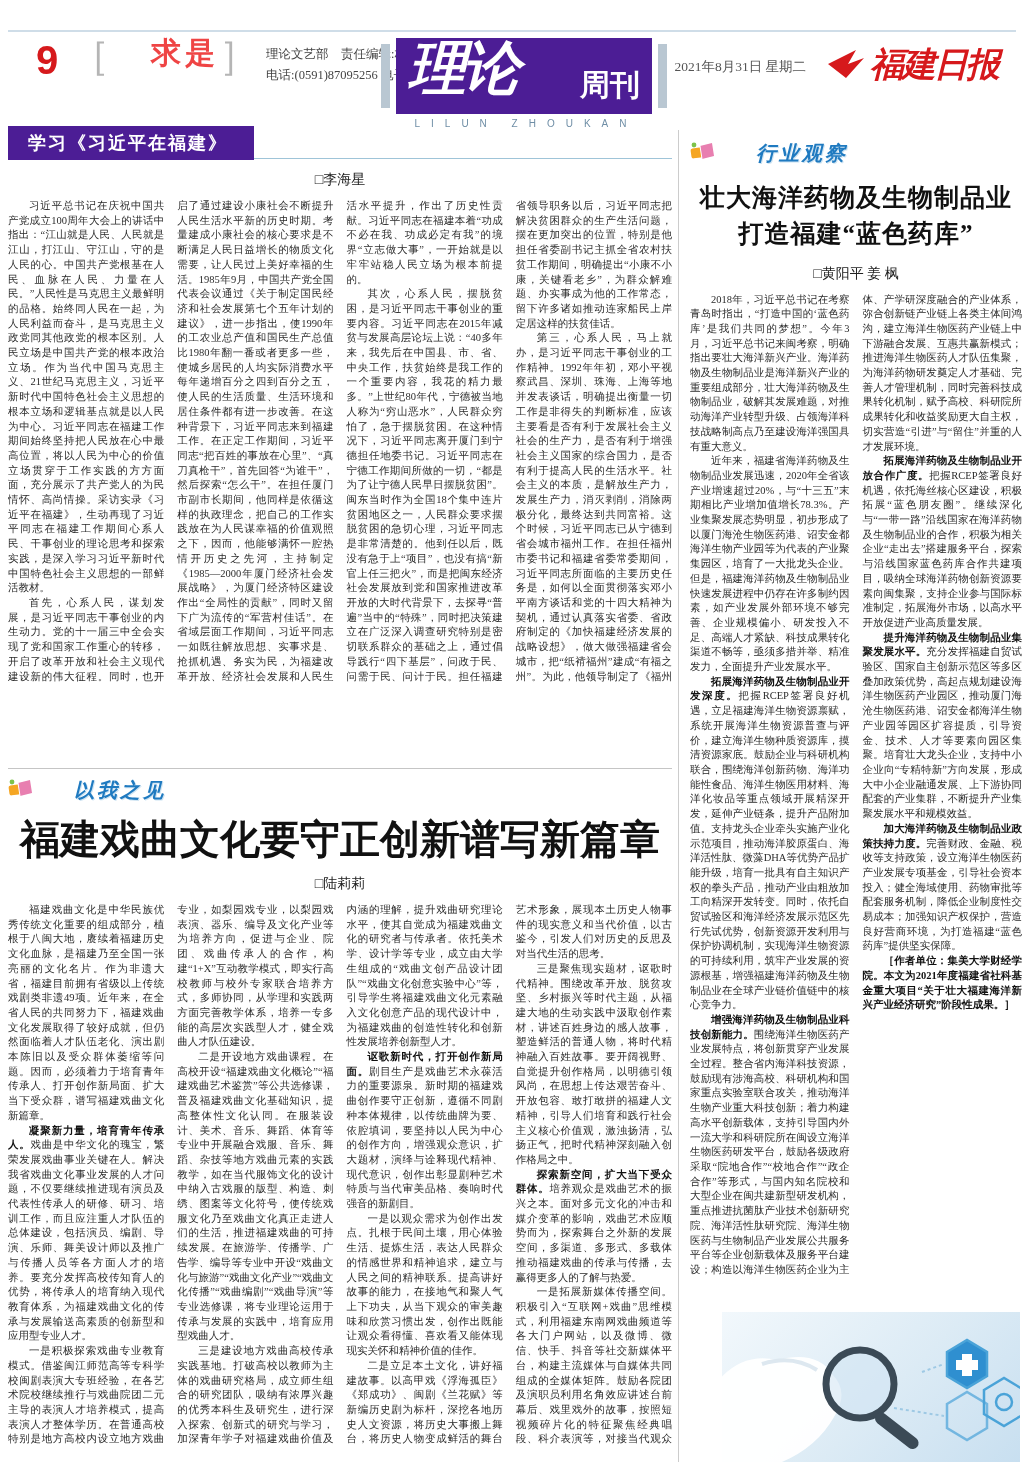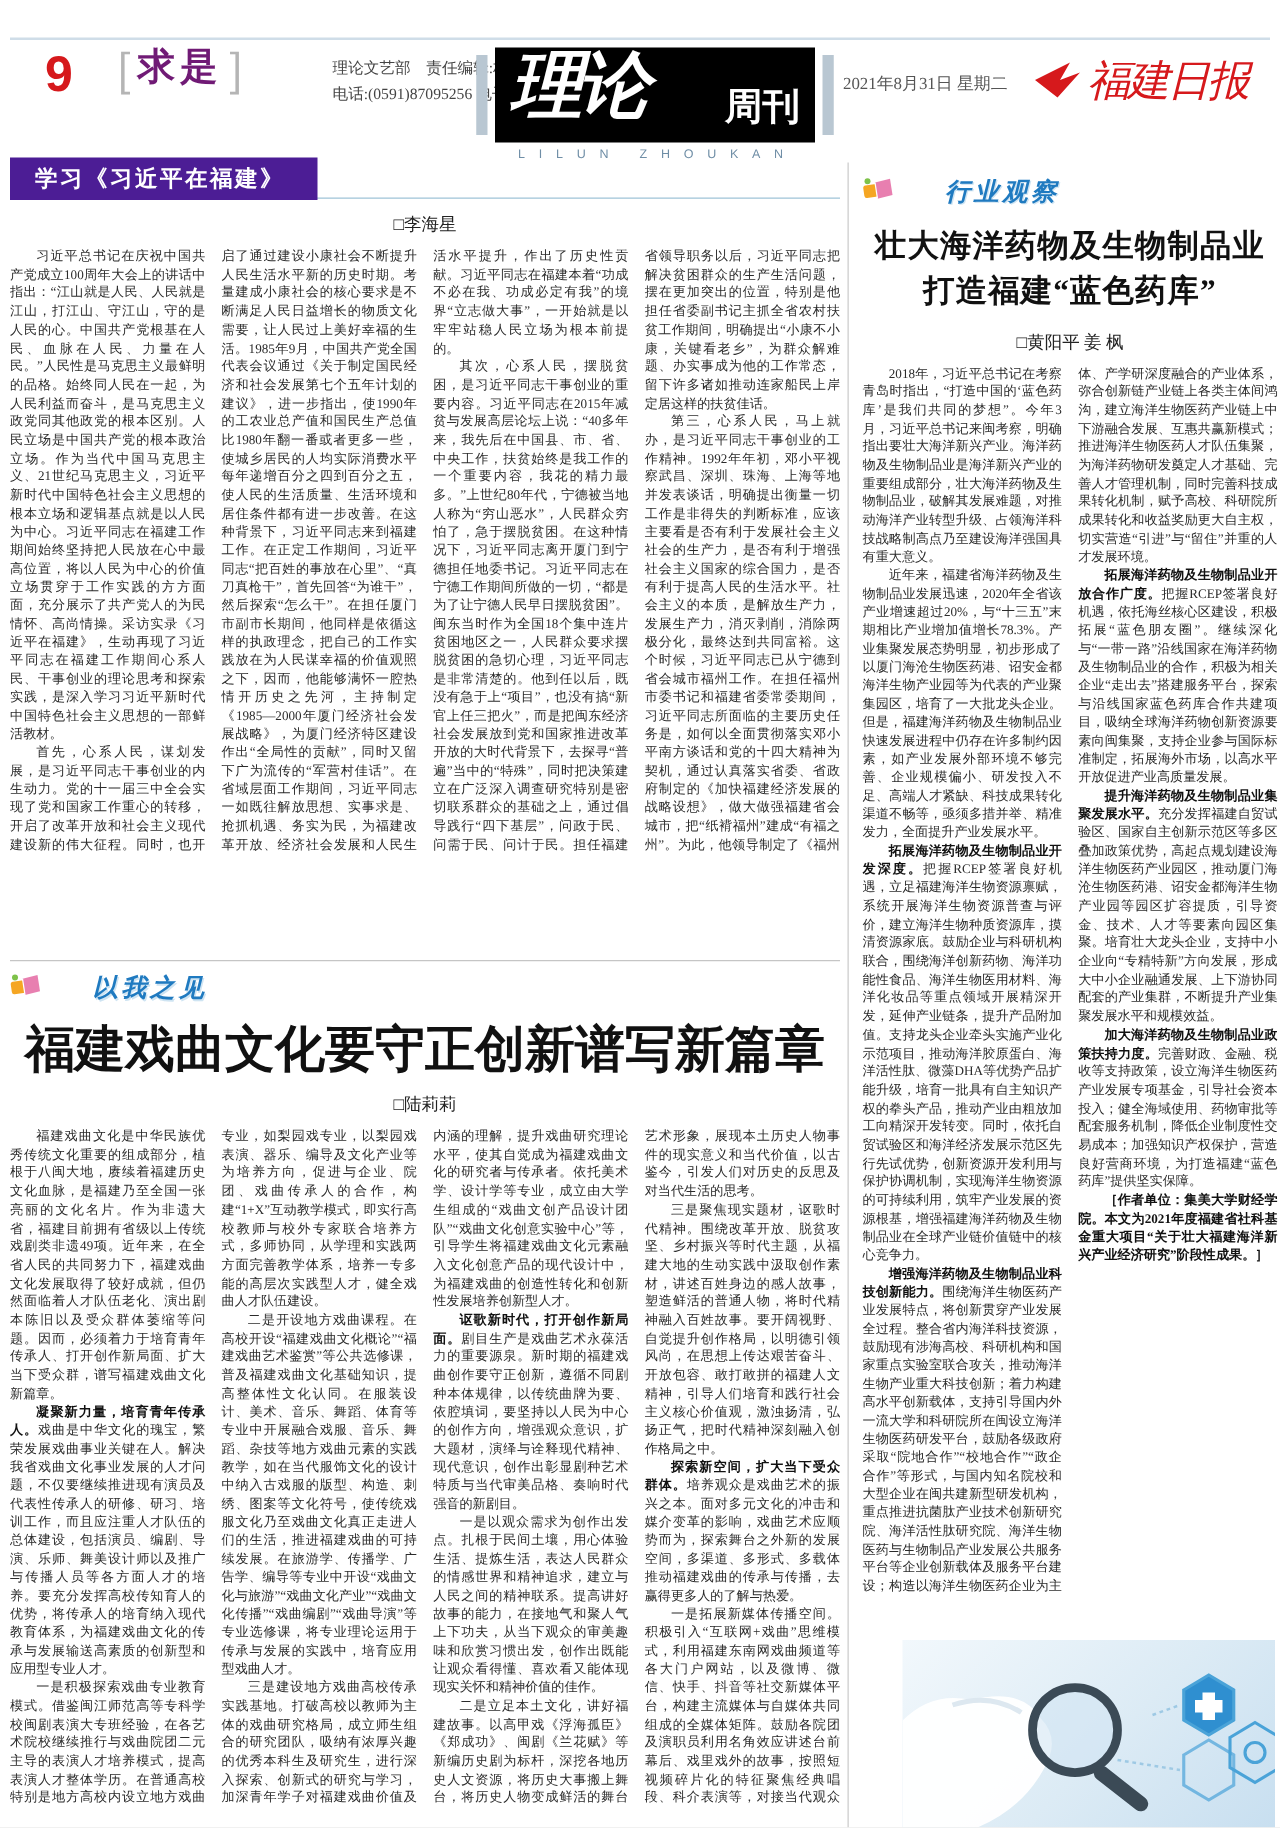--- a/index.html
+++ b/index.html
@@ -4,36 +4,36 @@
 <style>
   html,body{margin:0;padding:0;background:#e8e8e8;}
   .page{position:relative;width:1024px;height:1462px;margin:0 auto;background:#ffffff;
         overflow:hidden;font-family:"Liberation Serif","DejaVu Serif",serif;color:#222;}
   
   .top-rule{position:absolute;left:8px;top:30px;width:1008px;height:2px;background:#cfdde8;}
   .header{position:absolute;left:8px;top:14px;width:1008px;height:110px;}
   .pageno{position:absolute;left:28px;top:26px;font-family:"Liberation Sans",sans-serif;
           font-size:40px;font-weight:900;color:#d6191c;line-height:1;}
   .sec-bracket{position:absolute;left:62px;top:22px;font-size:40px;color:#b5b5b5;font-weight:300;line-height:1;}
-  .sec-name{font-family:"Liberation Sans",sans-serif;font-size:30px;font-weight:900;color:#701a75;
-            letter-spacing:4px;vertical-align:6px;}
+  .sec-name{font-family:"Liberation Sans",sans-serif;font-size:30px;font-weight:900;color:#ef4444;
+            letter-spacing:4px;vertical-align:6px;margin-left:41px;}
   .dept{position:absolute;left:258px;top:30px;font-size:12.5px;color:#444;line-height:1.7;}
-  .masthead{position:absolute;left:388px;top:24px;width:256px;height:76px;background:#000000;}
+  .masthead{position:absolute;left:388px;top:24px;width:256px;height:76px;background:#4c1d95;}
   .masthead .bar{position:absolute;top:6px;width:9px;height:64px;background:#b9c7d2;}
   .masthead .bar.l{left:-15px;} .masthead .bar.r{right:-15px;}
   .masthead .cn1{position:absolute;left:12px;top:-8px;font-size:58px;color:#fff;font-weight:900;
                  font-style:italic;letter-spacing:-4px;}
   .masthead .cn2{position:absolute;right:12px;bottom:8px;font-size:30px;color:#fff;font-weight:900;
                  font-family:"Liberation Sans",sans-serif;}
   .pinyin{position:absolute;left:390px;top:104px;width:256px;text-align:center;font-family:"Liberation Sans",sans-serif;
           font-size:10px;color:#6f8ea6;letter-spacing:11px;}
   .dateline{position:absolute;right:210px;top:44px;font-size:13.5px;color:#555;}
   .paperlogo{position:absolute;right:18px;top:28px;display:flex;align-items:center;}
   .paperlogo .mark{width:40px;height:34px;margin-right:4px;}
-  .paperlogo .nm{font-size:34px;color:#d6191c;font-weight:400;font-style:italic;letter-spacing:-2px;}
+  .paperlogo .nm{font-size:34px;color:#d6191c;font-weight:700;font-style:italic;letter-spacing:-2px;}
   
   .vdiv{position:absolute;left:678px;top:130px;bottom:0;width:1px;background:#cccccc;}
   .left{position:absolute;left:8px;top:126px;width:664px;}
   .right{position:absolute;left:690px;top:140px;width:332px;}
   .bottom{position:absolute;left:8px;top:768px;width:664px;}
   
   .banner-row{border-bottom:1px solid #9fc4d8;padding-bottom:0;height:32px;}
   .banner{display:inline-block;background:#4c1d95;color:#fff;font-family:"Liberation Sans",sans-serif;
           font-weight:900;font-size:18px;padding:5px 26px 5px 20px;letter-spacing:2px;}
   .main-title{margin:16px 0 0 0;text-align:center;font-family:"Liberation Sans",sans-serif;

